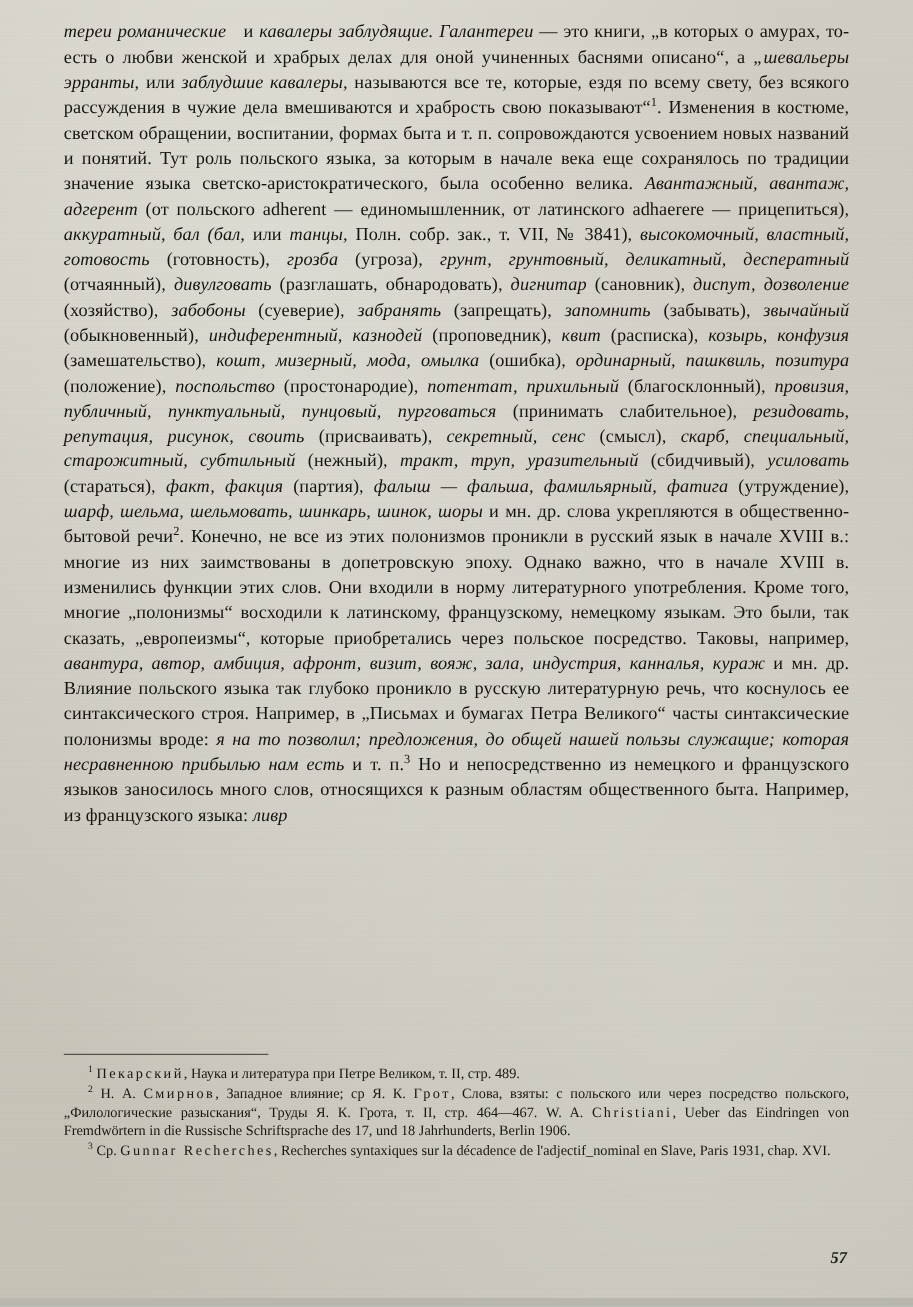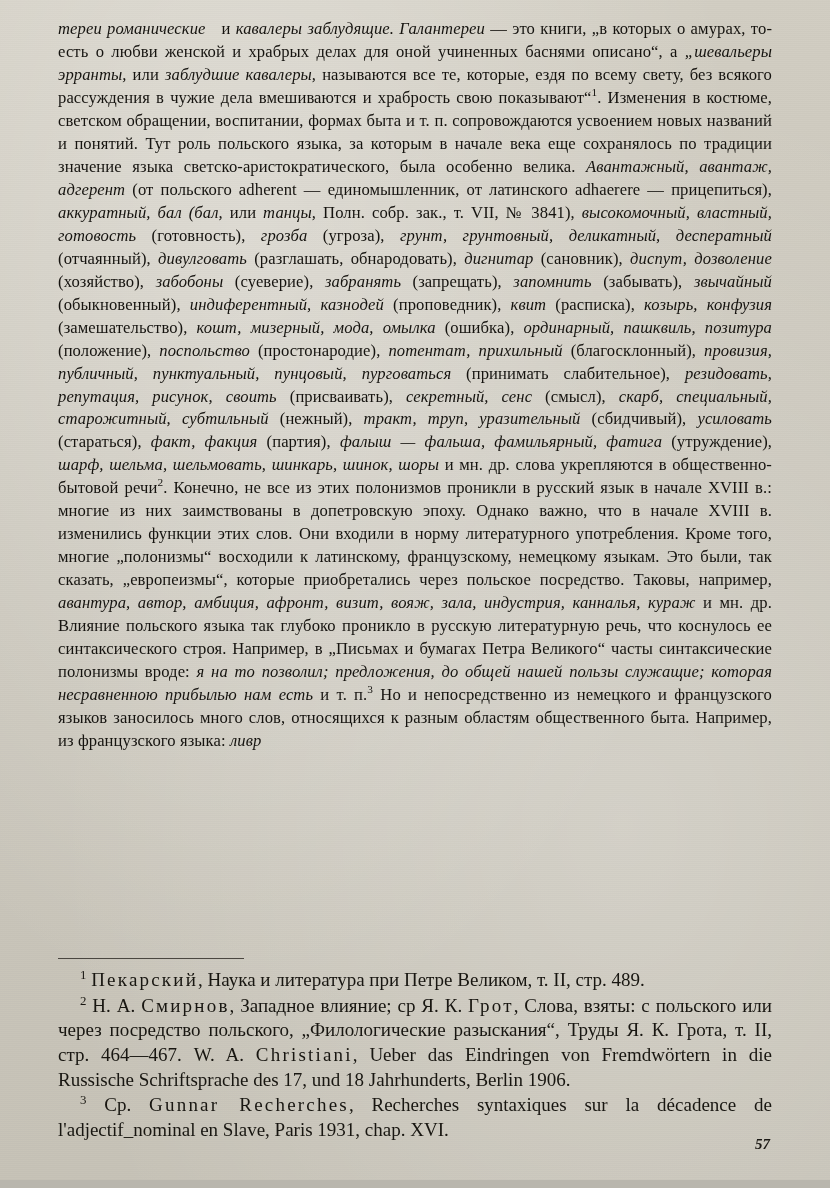--- a/index.html
+++ b/index.html
@@ -58,21 +58,21 @@
     height: 1px;
     background: #34302a;
     opacity: .85;
   }
   .footnotes {
     position: absolute;
     left: 58px;
     top: 968px;
     width: 714px;
     font-family: "Liberation Serif", "DejaVu Serif", serif;
-    font-size: 19px;
+    font-size: 13px;
     line-height: 1.30;
     text-align: justify;
     color: #181611;
   }
   .footnotes .fn {
     margin: 0 0 1px 0;
     text-indent: 22px;
   }
   .page-number {
     position: absolute;

